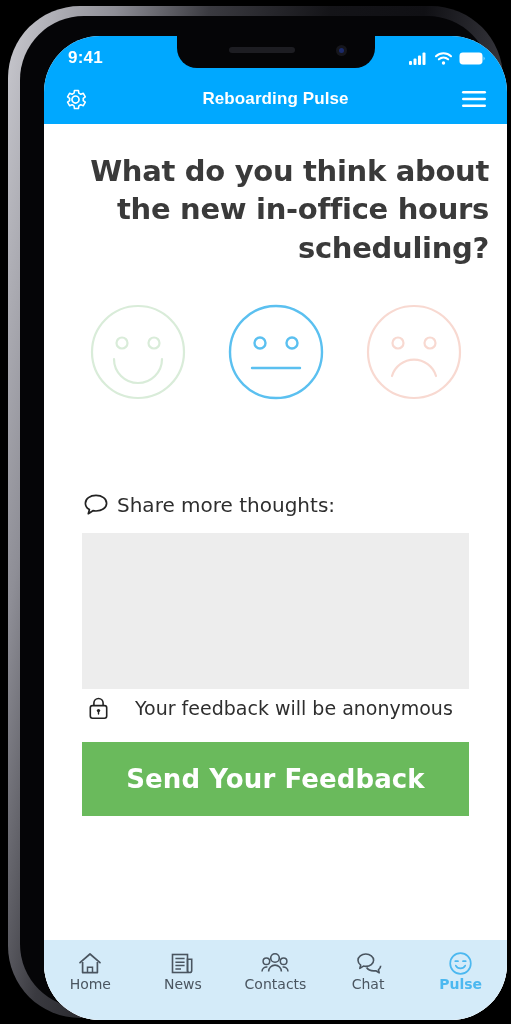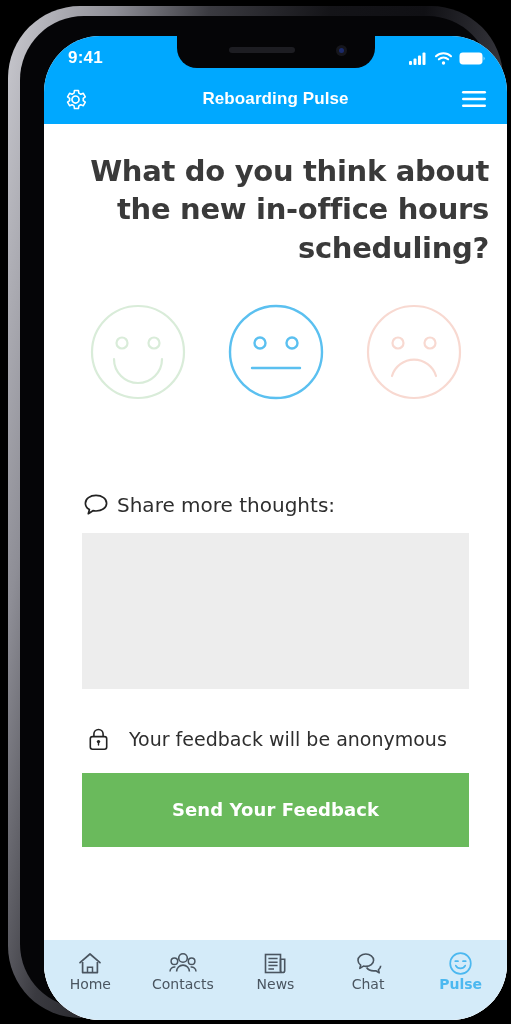--- a/index.html
+++ b/index.html
@@ -206,36 +206,36 @@
     color: #333;
     padding: 12px;
     box-sizing: border-box;
     font-family: "Liberation Sans", sans-serif;
   }
 
   
   #anon-row {
     display: flex;
     align-items: center;
-    gap: 20px;
-    margin: 38px 0 0 44px;
+    gap: 26px;
+    margin: 7px 0 0 44px;
   }
   #anon-text {
     font-size: 19px;
     color: #2e2e2e;
     font-family: "DejaVu Sans", sans-serif;
   }
 
   
   #submit-button {
     margin: 22px 38px 0 38px;
     height: 74px;
     background: #6aba5c;
     color: #ffffff;
-    font-size: 18px;
+    font-size: 26px;
     font-weight: 700;
     border: none;
     cursor: pointer;
     display: flex;
     align-items: center;
     justify-content: center;
     font-family: "DejaVu Sans", sans-serif;
     letter-spacing: 0.1px;
   }
 
@@ -385,52 +385,52 @@
 
           <div class="nav-item">
             <span class="nav-icon">
               <svg width="26" height="25" viewBox="0 0 26 25">
                 <path d="M3 11.6 13 3l10 8.6" fill="none" stroke="#4a5560" stroke-width="1.7" stroke-linejoin="round" stroke-linecap="round"></path>
                 <path d="M5.6 11.1V21.6h14.8V11.1" fill="none" stroke="#4a5560" stroke-width="1.7" stroke-linejoin="round"></path>
                 <path d="M10.5 21.6v-5.4h5v5.4" fill="none" stroke="#4a5560" stroke-width="1.5"></path>
               </svg>
             </span>
             <span class="nav-label">Home</span>
+          </div>
+
+          <div class="nav-item">
+            <span class="nav-icon">
+              <svg width="25" height="25" viewBox="0 0 25 25">
+                <rect x="2.5" y="3.5" width="15" height="18" fill="none" stroke="#4a5560" stroke-width="1.6"></rect>
+                <path d="M17.5 8.2h4.2v11.2a2.1 2.1 0 0 1-4.2 0z" fill="none" stroke="#4a5560" stroke-width="1.6"></path>
+                <line x1="5.4" y1="7.4" x2="14.6" y2="7.4" stroke="#4a5560" stroke-width="1.5"></line>
+                <line x1="5.4" y1="11.2" x2="14.6" y2="11.2" stroke="#4a5560" stroke-width="1.5"></line>
+                <line x1="5.4" y1="14.6" x2="14.6" y2="14.6" stroke="#4a5560" stroke-width="1.5"></line>
+                <line x1="5.4" y1="18" x2="11" y2="18" stroke="#4a5560" stroke-width="1.5"></line>
+              </svg>
+            </span>
+            <span class="nav-label">News</span>
           </div>
 
           <div class="nav-item">
             <span class="nav-icon">
               <svg width="28" height="25" viewBox="0 0 28 25">
                 <circle cx="14" cy="7" r="4.3" fill="none" stroke="#4a5560" stroke-width="1.6"></circle>
                 <path d="M7.6 20.5a6.4 6.4 0 0 1 12.8 0" fill="none" stroke="#4a5560" stroke-width="1.6"></path>
                 <circle cx="5.4" cy="10.3" r="3.3" fill="none" stroke="#4a5560" stroke-width="1.5"></circle>
                 <path d="M1 20.5a4.6 4.6 0 0 1 5.4-4.5" fill="none" stroke="#4a5560" stroke-width="1.5"></path>
                 <circle cx="22.6" cy="10.3" r="3.3" fill="none" stroke="#4a5560" stroke-width="1.5"></circle>
                 <path d="M27 20.5a4.6 4.6 0 0 0-5.4-4.5" fill="none" stroke="#4a5560" stroke-width="1.5"></path>
               </svg>
             </span>
             <span class="nav-label">Contacts</span>
           </div>
 
           <div class="nav-item">
             <span class="nav-icon">
-              <svg width="25" height="25" viewBox="0 0 25 25">
-                <rect x="2.5" y="3.5" width="15" height="18" fill="none" stroke="#4a5560" stroke-width="1.6"></rect>
-                <path d="M17.5 8.2h4.2v11.2a2.1 2.1 0 0 1-4.2 0z" fill="none" stroke="#4a5560" stroke-width="1.6"></path>
-                <line x1="5.4" y1="7.4" x2="14.6" y2="7.4" stroke="#4a5560" stroke-width="1.5"></line>
-                <line x1="5.4" y1="11.2" x2="14.6" y2="11.2" stroke="#4a5560" stroke-width="1.5"></line>
-                <line x1="5.4" y1="14.6" x2="14.6" y2="14.6" stroke="#4a5560" stroke-width="1.5"></line>
-                <line x1="5.4" y1="18" x2="11" y2="18" stroke="#4a5560" stroke-width="1.5"></line>
-              </svg>
-            </span>
-            <span class="nav-label">News</span>
-          </div>
-
-          <div class="nav-item">
-            <span class="nav-icon">
               <svg width="27" height="25" viewBox="0 0 27 25">
                 <path d="M3 9.2c0-3.4 3.5-6.2 7.8-6.2s7.8 2.8 7.8 6.2-3.5 6.2-7.8 6.2c-.8 0-1.6-.1-2.3-.3l-3.7 2.3.9-3.3C4.1 12.9 3 11.1 3 9.2z" fill="none" stroke="#4a5560" stroke-width="1.6" stroke-linejoin="round"></path>
                 <path d="M13.4 16.5c1.3 2 4 3.4 7.1 3.4.7 0 1.4-.1 2.1-.2l3.4 2.1-.8-3c1.4-1 2.3-2.4 2.3-4" transform="translate(-1.8,0)" fill="none" stroke="#4a5560" stroke-width="1.6" stroke-linejoin="round"></path>
               </svg>
             </span>
             <span class="nav-label">Chat</span>
           </div>
 
           <div class="nav-item active">
             <span class="nav-icon">

